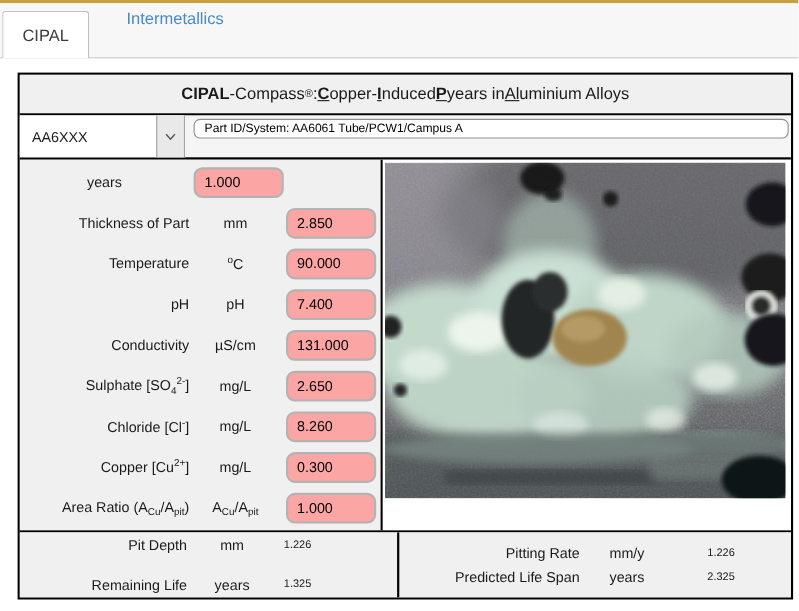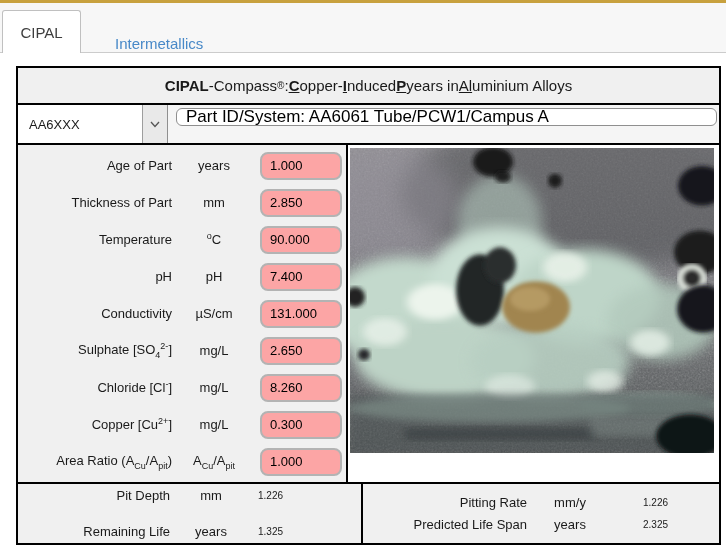--- a/index.html
+++ b/index.html
@@ -8,39 +8,39 @@
 
   .top-accent { height: 3px; background: #c8a13e; }
 
   .tabbar { height: 50px; background: #f7f7f7; border-bottom: 1px solid #cccccc;
     display: flex; align-items: flex-end; padding-left: 2px; }
   .tab { font-size: 15px; cursor: pointer; }
   .tab.active { width: 79px; height: 43px; background: #fff;
     border: 1px solid #c0c0c0; border-bottom: none; border-radius: 3px 3px 0 0;
     display: flex; align-items: center; justify-content: center;
     color: #3d3d3d; position: relative; top: 1px; z-index: 2; }
-  .tab.inactive { color: #4889c8; height: 43px; display: flex; align-items: flex-end;
+  .tab.inactive { color: #4889c8; height: 43px; display: flex; align-items: flex-start;
     padding: 0 18px; margin-left: 16px; }
 
   .panel { margin: 13px 0 0 16px; width: 705px; border: 2px solid #000; background: #fff; }
 
   .panel-header { height: 37px; background: #f0f0f0; border-bottom: 2px solid #000;
     display: flex; align-items: center; justify-content: center; font-size: 15px; }
   .panel-header sup { font-size: 10px; }
 
   .selector-row { height: 40px; background: #f5f5f5; border-bottom: 2px solid #000; position: relative; }
   .alloy-select { position: absolute; left: 0; top: 0; height: 100%; width: 150px;
     background: #fff; border-right: 1px solid #8f8f8f; display: flex; align-items: center;
     font-size: 13px; cursor: default; }
   .alloy-text { padding-left: 11px; flex: 1; }
   .chev { width: 25px; height: 100%; background: #e9e9e9; border-left: 1px solid #9e9e9e;
     display: flex; align-items: center; justify-content: center; }
   .partid { position: absolute; left: 158px; top: 3px; height: 18px; width: 541px;
     border: 1px solid #8f8f8f; border-radius: 6px; background: #fff;
-    font-family: inherit; font-size: 17px; padding-left: 9px; color: #000; }
+    font-family: inherit; font-size: 11px; padding-left: 9px; color: #000; }
 
   .main { display: flex; height: 339px; border-bottom: 2px solid #000; }
   .form-col { width: 330px; background: #f0f0f0; border-right: 2px solid #000;
     display: flex; flex-direction: column; padding: 2px 0; }
   .form-row { flex: 1; display: grid; grid-template-columns: 154px 84px 1fr; align-items: center; }
   .cell-label { text-align: right; font-size: 13px; }
   .cell-unit { text-align: center; font-size: 13px; }
   sub, sup { font-size: 9px; }
   .num-input { width: 82px; height: 28px; border: 2px solid #b3b3b3; border-radius: 8px;
     background: #fca5a5; font-family: inherit; font-size: 13px; padding-left: 8px;
@@ -101,21 +101,20 @@
               <polyline points="2,4 6,8.5 10,4" fill="none" stroke="#555" stroke-width="1.3"></polyline>
             </svg>
         </span>
       </div>
       <input class="partid" type="text" value="Part ID/System: AA6061 Tube/PCW1/Campus A" style="">
     </div>
 
     <div class="main">
       <div class="form-col" id="form-rows">
           <div class="form-row">
-            <div class="cell-label"><span>Age of Part</span></div>
             <div class="cell-unit"><span>years</span></div>
             <div class="cell-input"><input class="num-input" type="text" value="1.000" style=""></div>
           </div>
           <div class="form-row">
             <div class="cell-label"><span>Thickness of Part</span></div>
             <div class="cell-unit"><span>mm</span></div>
             <div class="cell-input"><input class="num-input" type="text" value="2.850" style=""></div>
           </div>
           <div class="form-row">
             <div class="cell-label"><span>Temperature</span></div>

